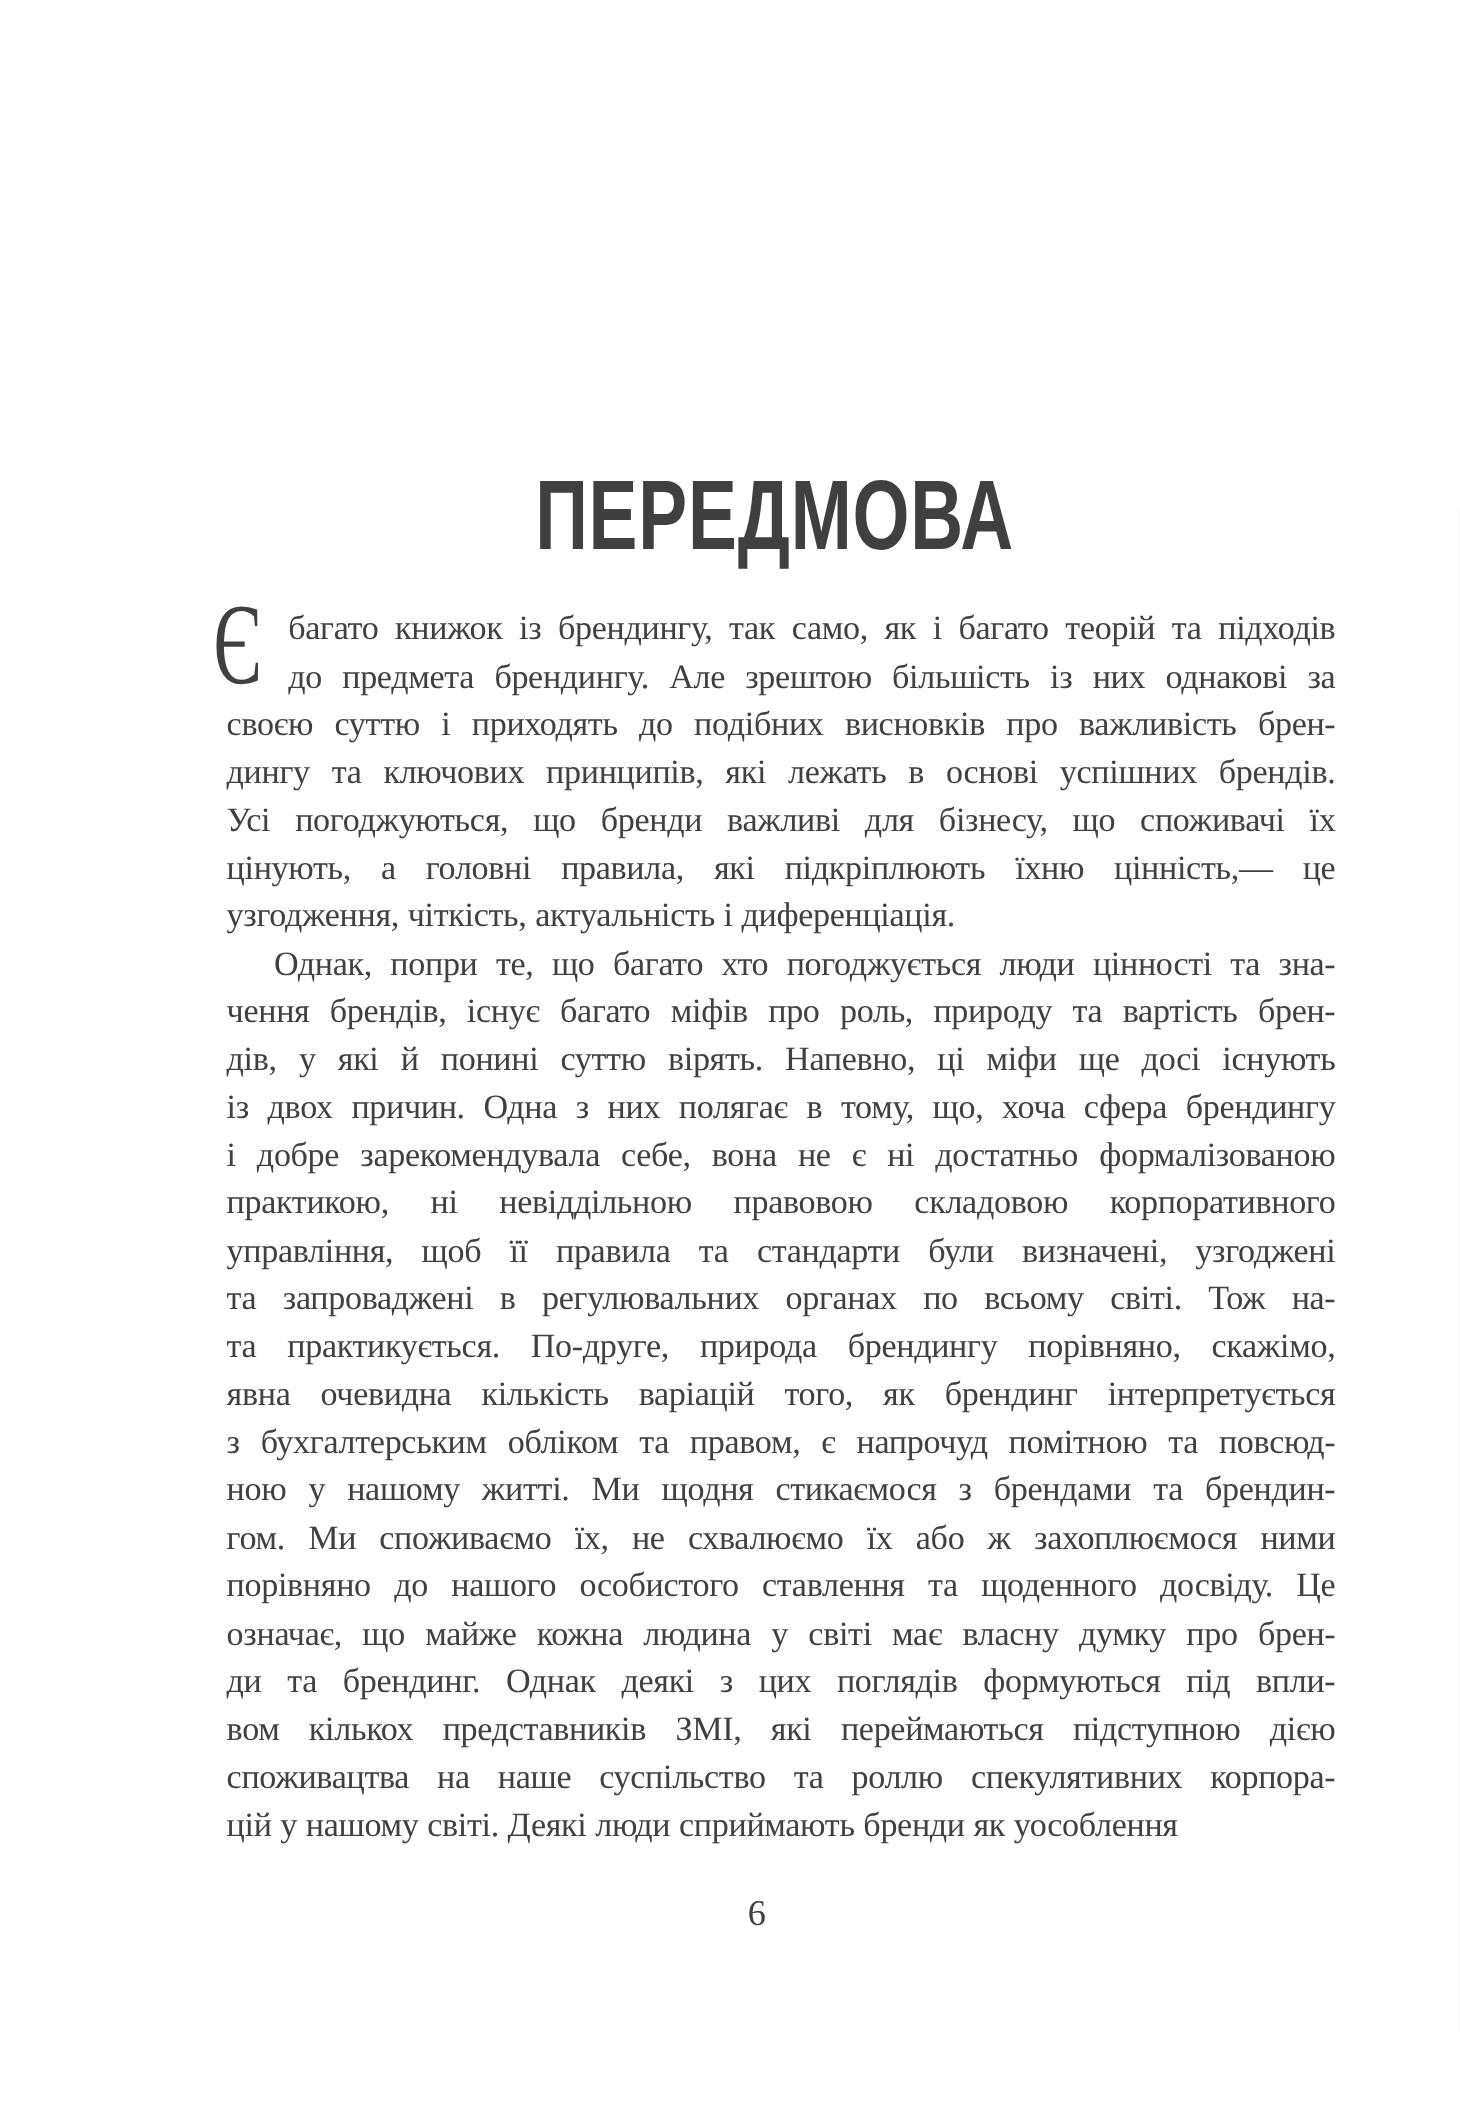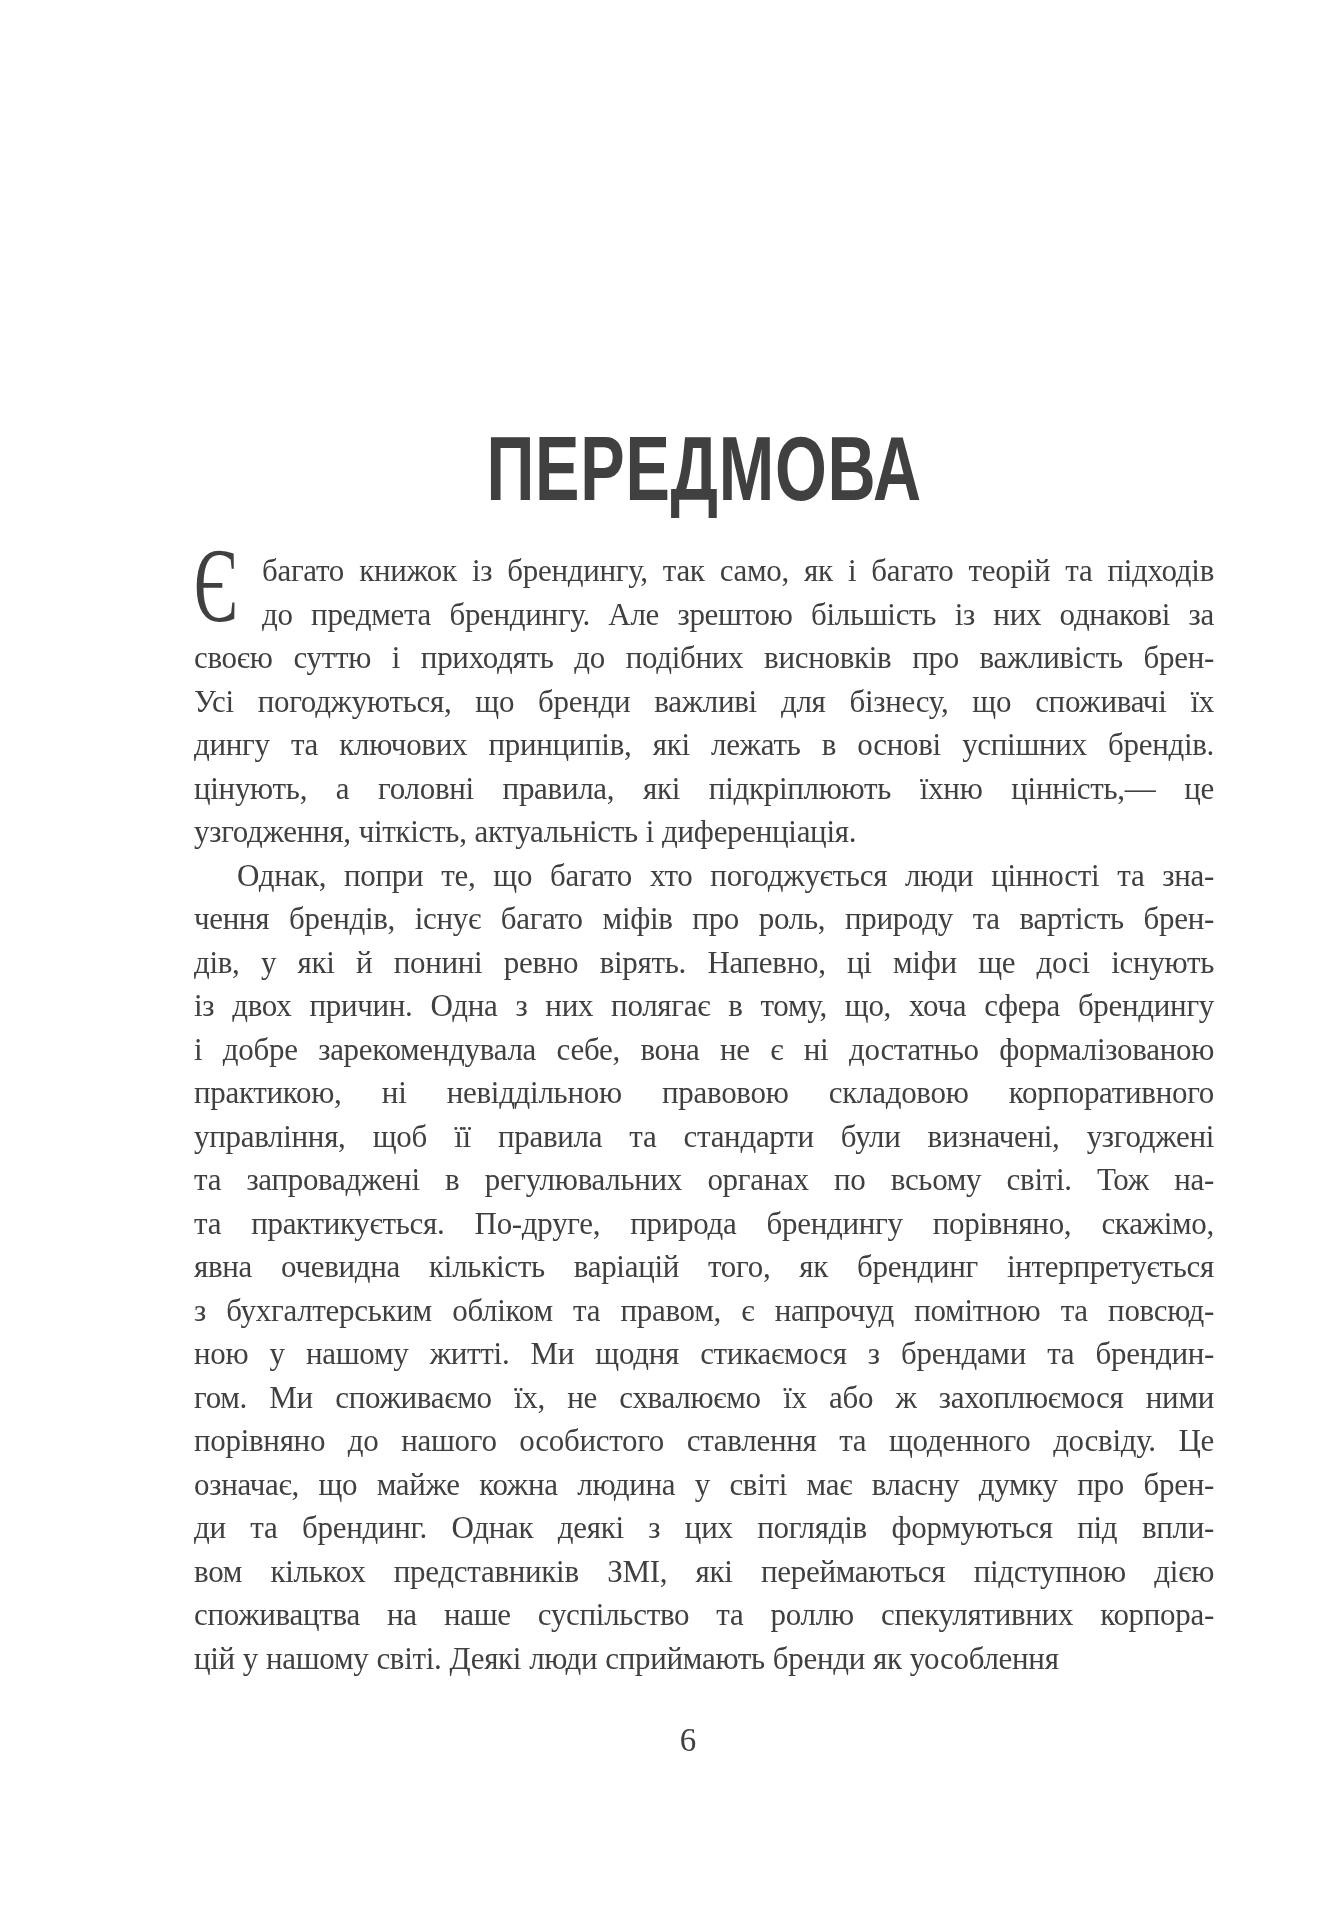--- a/index.html
+++ b/index.html
@@ -45,20 +45,21 @@
     width: 1020px;
     font-size: 31px;
     line-height: 43.5px;
     letter-spacing: -0.3px;
     word-spacing: 0.5px;
   }
   .line {
     text-align: justify;
     text-align-last: justify;
     white-space: nowrap;
+    margin-left: 12px;
   }
   .line.para-end {
     text-align-last: left;
     white-space: normal;
   }
   .line.indent {
     text-indent: 43px;
   }
   
   .dropcap {
@@ -94,29 +95,29 @@
 
   <h1 class="chapter-title" style="margin:0;"><span class="squeeze">ПЕРЕДМОВА</span></h1>
 
   <div class="bodytext">
 
   <div>
         <span class="dropcap"><span class="glyph">Є</span></span>
         <div class="line">багато книжок із брендингу, так само, як і багато теорій та підходів</div>
         <div class="line">до предмета брендингу. Але зрештою більшість із них однакові за</div>
         <div class="line">своєю суттю і приходять до подібних висновків про важливість брен-</div>
+        <div class="line">дингу та ключових принципів, які лежать в основі успішних брендів.</div>
         <div class="line">Усі погоджуються, що бренди важливі для бізнесу, що споживачі їх</div>
-        <div class="line">дингу та ключових принципів, які лежать в основі успішних брендів.</div>
         <div class="line">цінують, а головні правила, які підкріплюють їхню цінність,— це</div>
         <div class="line para-end">узгодження, чіткість, актуальність і диференціація.</div>
       </div>
       <div>
         <div class="line indent">Однак, попри те, що багато хто погоджується люди цінності та зна-</div>
         <div class="line">чення брендів, існує багато міфів про роль, природу та вартість брен-</div>
-        <div class="line">дів, у які й понині ревно вірять. Напевно, ці міфи ще досі існують</div>
+        <div class="line">дів, у які й понині суттю вірять. Напевно, ці міфи ще досі існують</div>
         <div class="line">із двох причин. Одна з них полягає в тому, що, хоча сфера брендингу</div>
         <div class="line">і добре зарекомендувала себе, вона не є ні достатньо формалізованою</div>
         <div class="line">практикою, ні невіддільною правовою складовою корпоративного</div>
         <div class="line">управління, щоб її правила та стандарти були визначені, узгоджені</div>
         <div class="line">та запроваджені в регулювальних органах по всьому світі. Тож на-</div>
         <div class="line">та практикується. По-друге, природа брендингу порівняно, скажімо,</div>
         <div class="line">явна очевидна кількість варіацій того, як брендинг інтерпретується</div>
         <div class="line">з бухгалтерським обліком та правом, є напрочуд помітною та повсюд-</div>
         <div class="line">ною у нашому житті. Ми щодня стикаємося з брендами та брендин-</div>
         <div class="line">гом. Ми споживаємо їх, не схвалюємо їх або ж захоплюємося ними</div>

